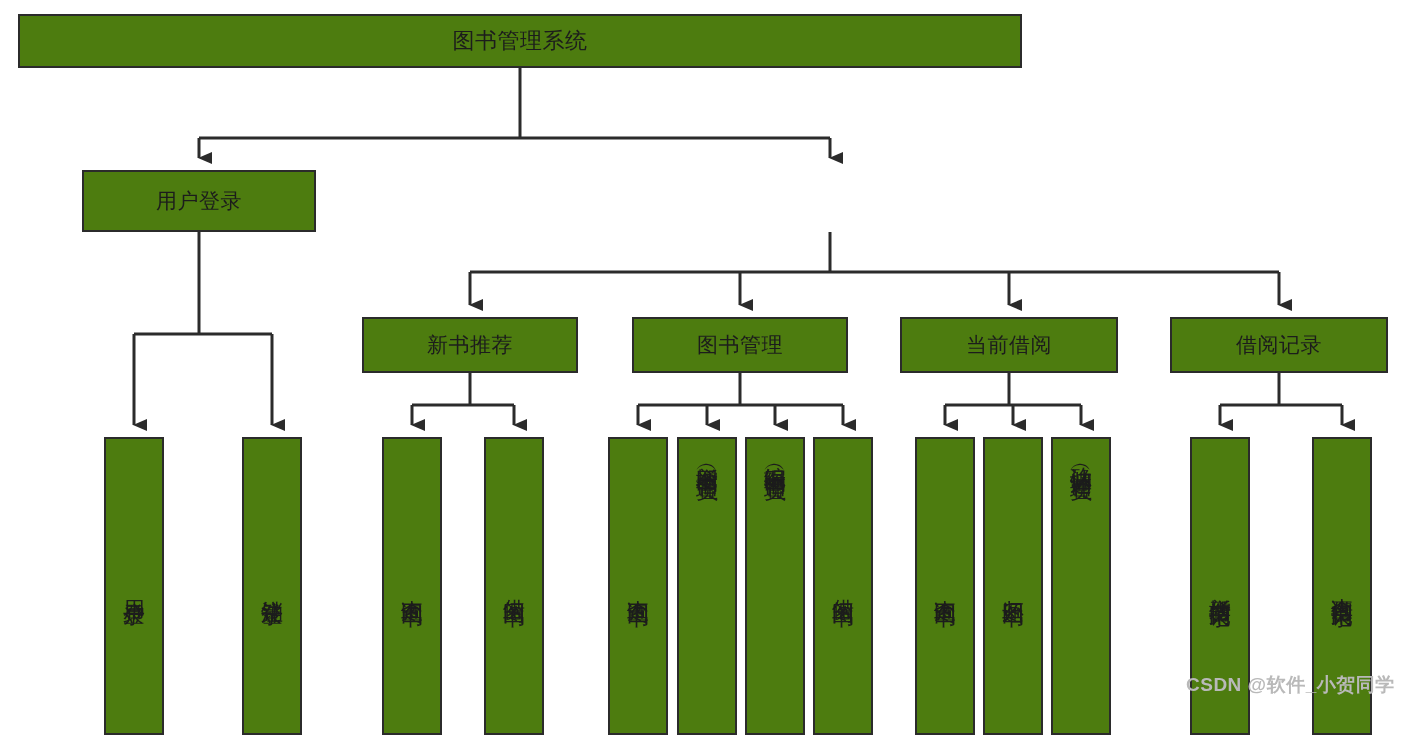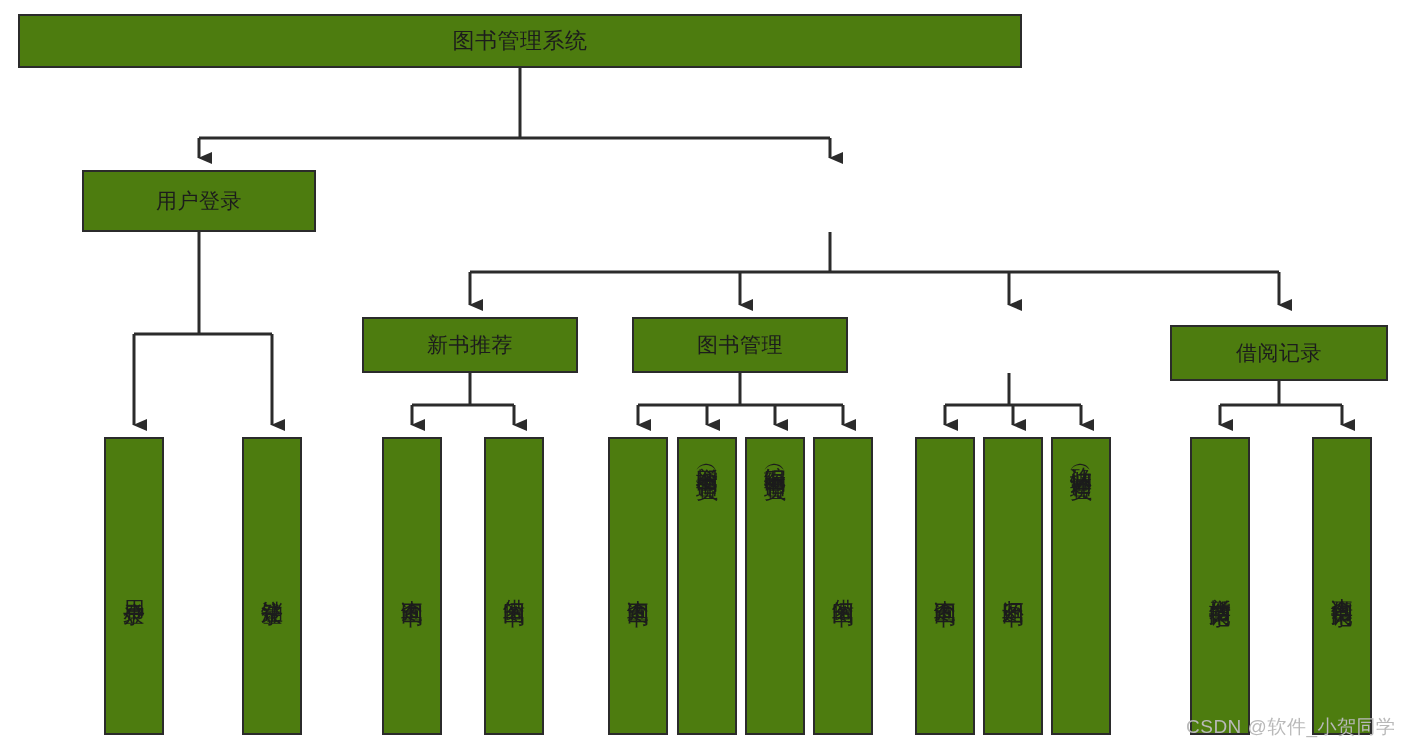--- a/index.html
+++ b/index.html
@@ -58,26 +58,27 @@
     font-size: 22px;
     letter-spacing: 2px;
     line-height: 1;
   }
   .node.title .node-label {
     font-size: 22px;
   }
   #watermark {
     position: absolute;
     left: 1186px;
-    top: 714px;
+    top: 672px;
     font-size: 19px;
     color: #b9b9b9;
     white-space: nowrap;
     letter-spacing: 0.5px;
     font-family: "Liberation Sans", "DejaVu Sans", sans-serif;
+    font-weight: bold;
   }
 </style>
 </head>
 <body>
 
 <div id="diagram-root">
 
   <svg id="connectors" viewBox="0 0 1405 747">
     <defs>
       <marker id="arrow" viewBox="0 0 12 14" refX="6" refY="13" markerWidth="12" markerHeight="14" orient="auto-start-reverse" markerUnits="userSpaceOnUse">
@@ -135,21 +136,24 @@
   <div class="node horiz" style="left:82px; top:170px; width:234px; height:62px;">
     <span class="node-label">用户登录</span>
   </div>
 
   <div class="node horiz" style="left:362px; top:317px; width:216px; height:56px;justify-content:center;">
     <span class="node-label">新书推荐</span>
   </div>
   <div class="node horiz" style="left:632px; top:317px; width:216px; height:56px;">
     <span class="node-label">图书管理</span>
   </div>
-  <div class="node horiz" style="left:1170px; top:317px; width:218px; height:56px;margin-top:8px;">
+  <div class="node horiz" style="left:900px; top:317px; width:218px; height:56px;">
+    <span class="node-label">当前借阅</span>
+  </div>
+  <div class="node horiz" style="left:1170px; top:317px; width:218px; height:56px;">
     <span class="node-label">借阅记录</span>
   </div>
 
   <div class="node vert" style="left:104px; top:437px; width:60px; height:298px; align-items:center; padding-top:0;">
     <span class="node-label">用户登录</span>
   </div>
   <div class="node vert" style="left:242px; top:437px; width:60px; height:298px; align-items:center; padding-top:0;">
     <span class="node-label">注销登录</span>
   </div>
 

